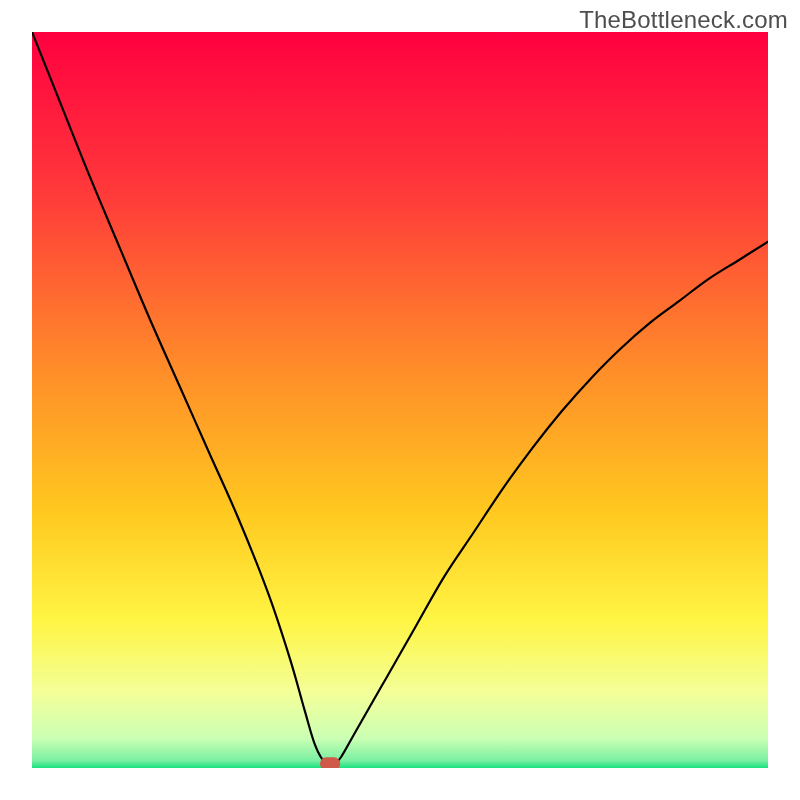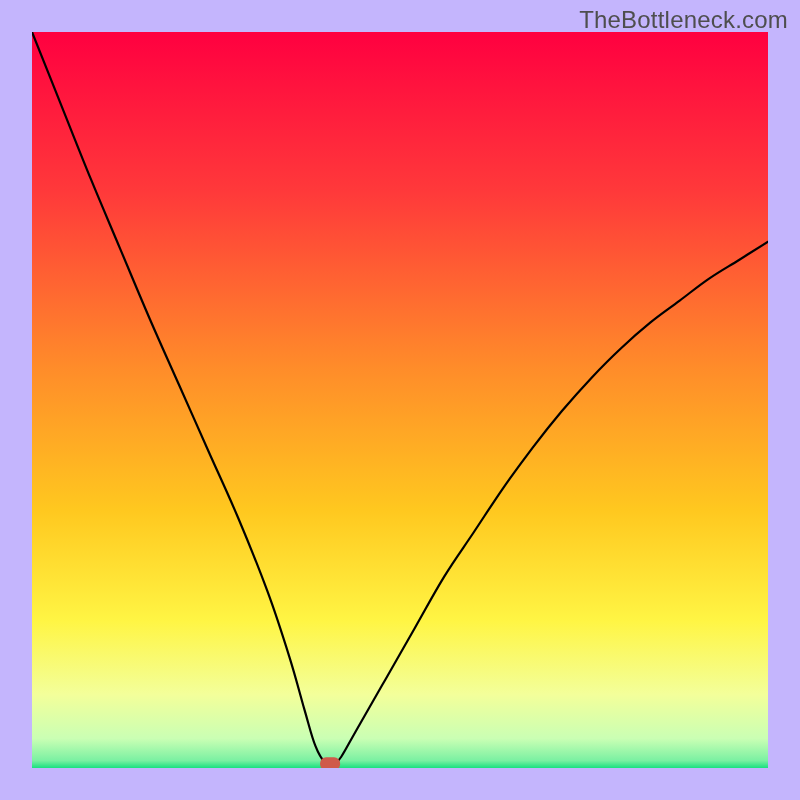--- a/index.html
+++ b/index.html
@@ -10,21 +10,21 @@
     background: #000;
     overflow: hidden;
     font-family: Arial, Helvetica, sans-serif;
   }
   .frame {
     position: absolute;
     left: 0;
     top: 0;
     width: 800px;
     height: 800px;
-    background: #c4b5fd;
+    background: #ffffff;
   }
   .watermark {
     position: absolute;
     top: 6px;
     right: 12px;
     color: #4e4e4e;
     font-size: 24px;
     font-weight: 500;
     letter-spacing: 0.2px;
     user-select: none;

